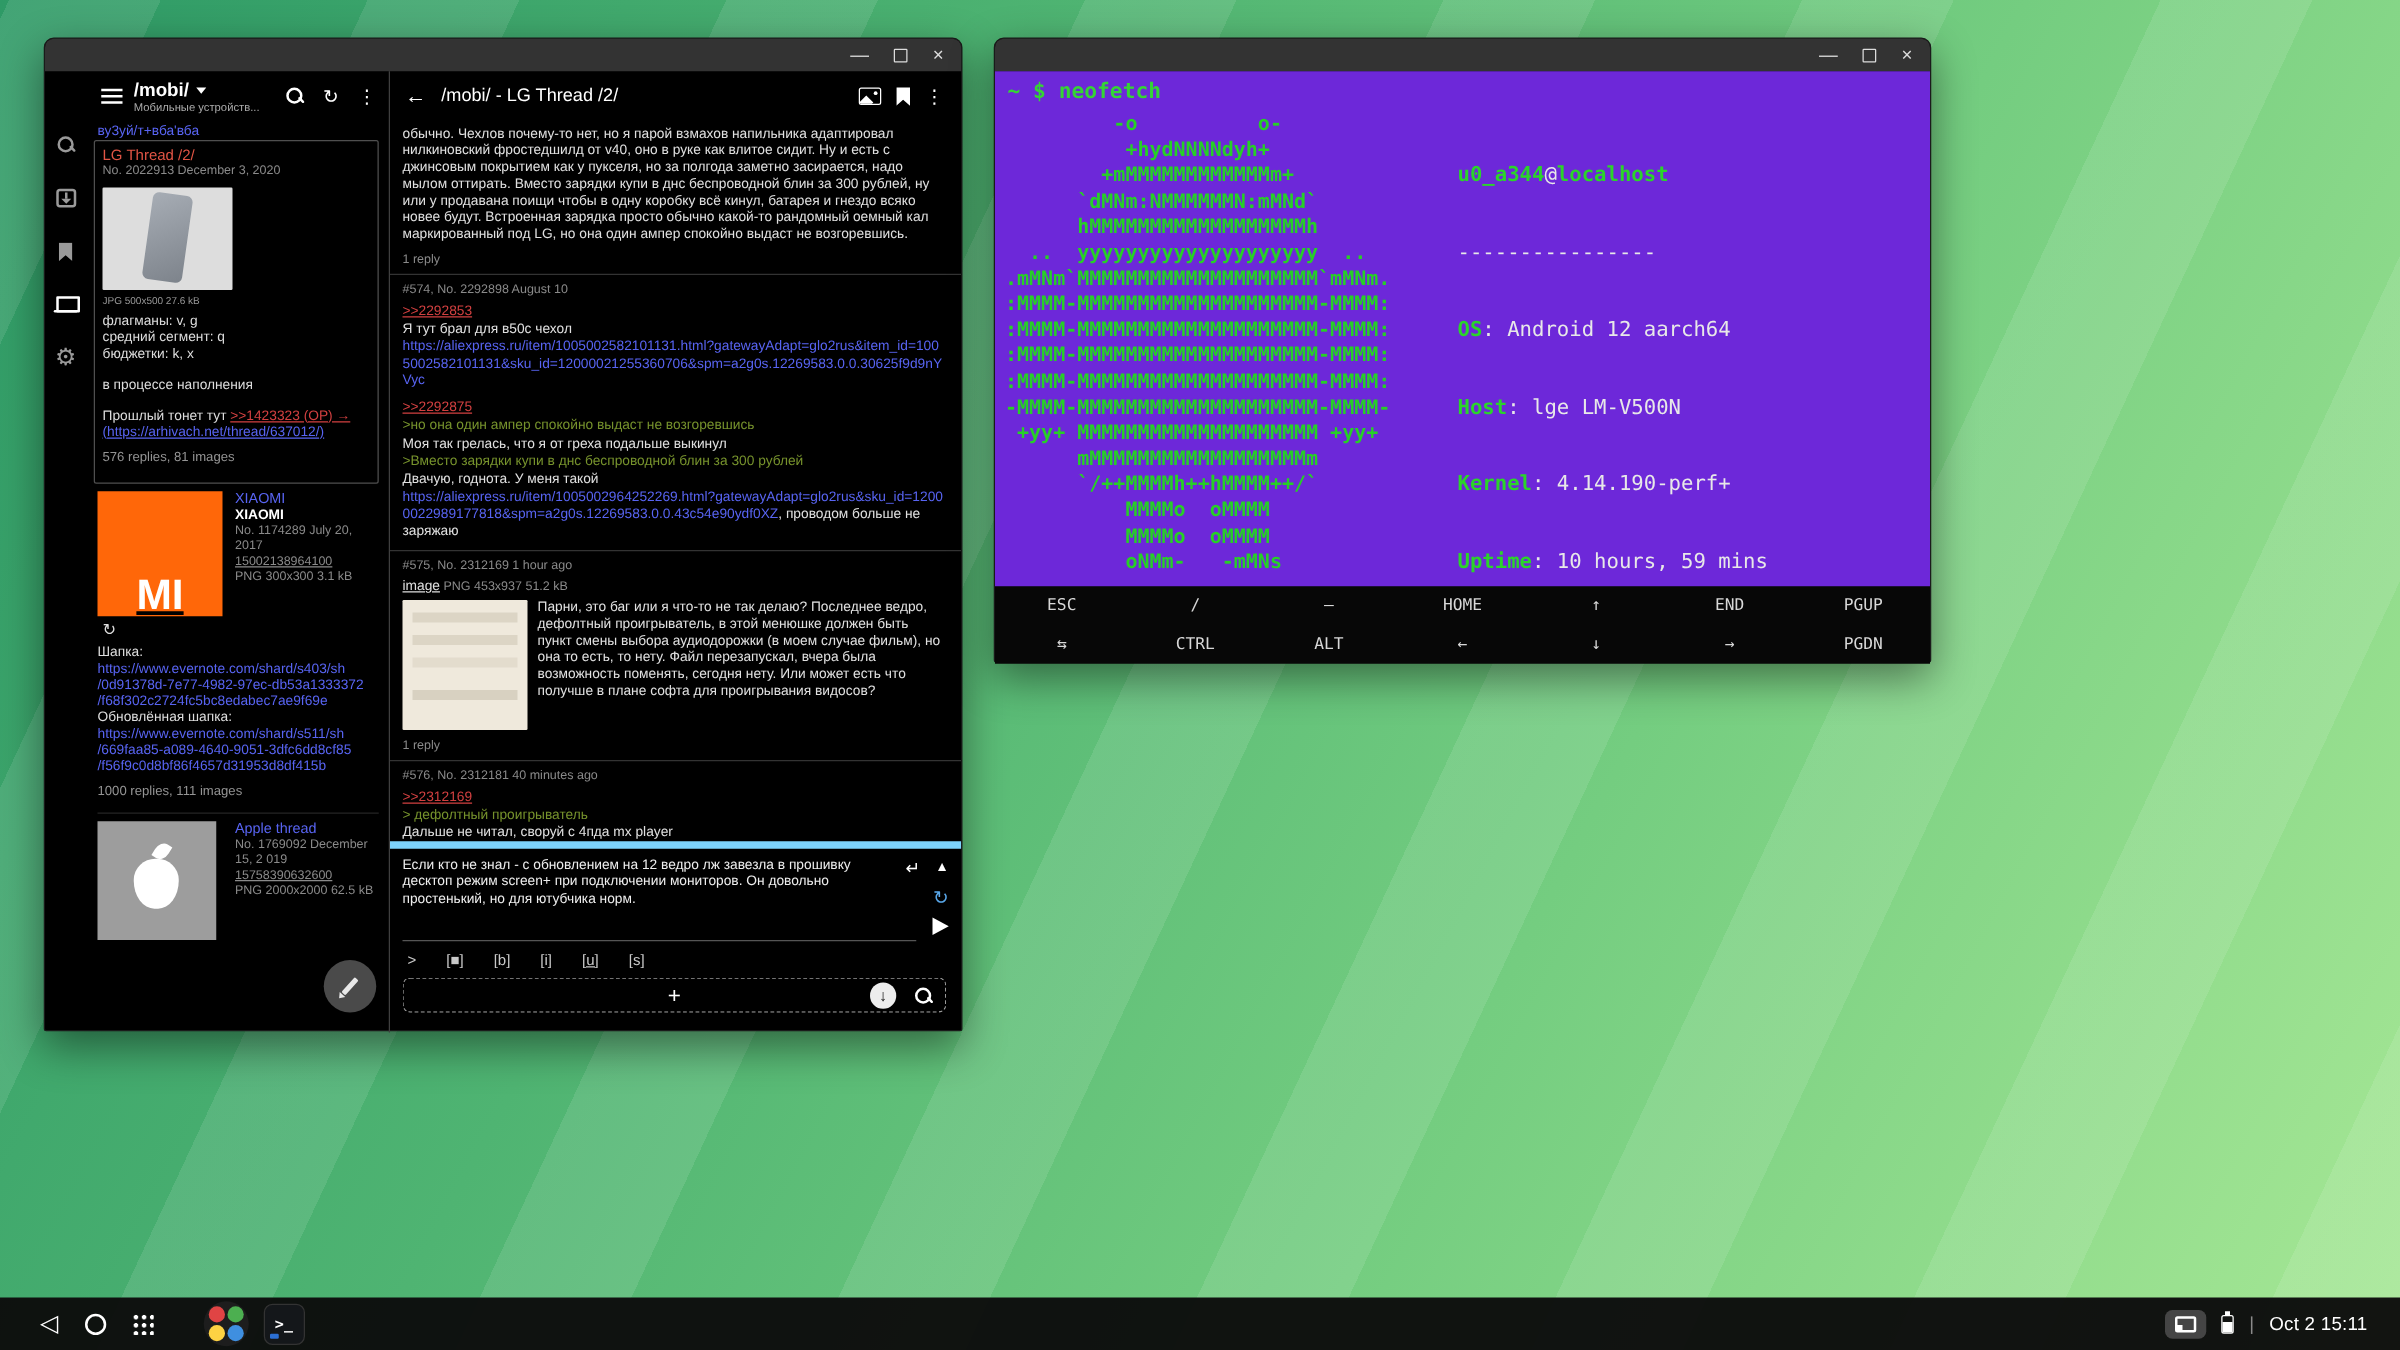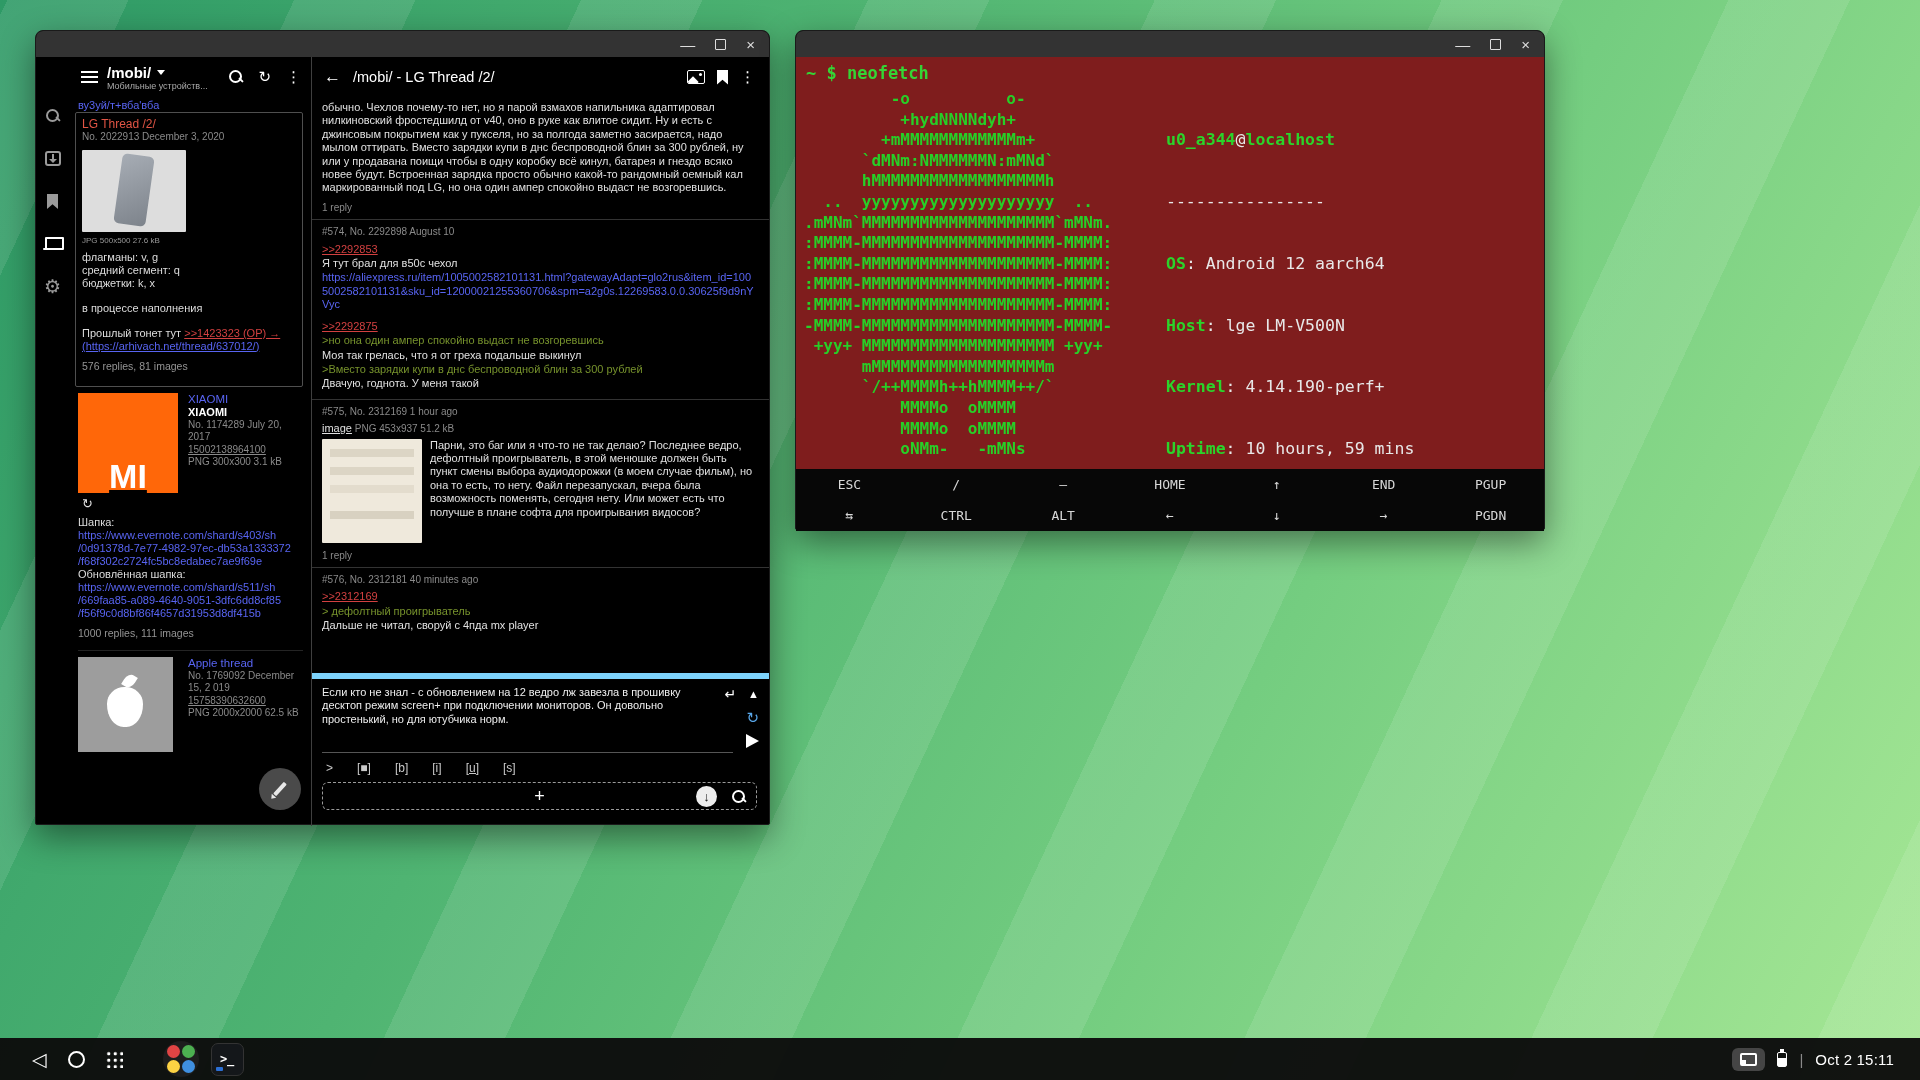--- a/index.html
+++ b/index.html
@@ -129,21 +129,21 @@
   .fmt-u { text-decoration:underline; }
   .attach-bar { border:1.5px dashed #9a9a9a; border-radius:6px; height:28px; position:relative;
     display:flex; align-items:center; justify-content:center; margin-right:2px; }
   .attach-plus { color:#fff; font-size:18px; line-height:18px; }
   .attach-icons { position:absolute; right:10px; top:3px; display:flex; gap:15px; align-items:center; }
   .cloud-btn { width:21px; height:21px; border-radius:50%; background:#ededed; color:#111;
     display:flex; align-items:center; justify-content:center; font-size:13px; font-weight:bold; }
 
   
   #term-win { left:795px; top:30px; width:750px; height:500px; }
-  .term-body { position:relative; height:412px; background:#7f1d1d; overflow:hidden;
+  .term-body { position:relative; height:412px; background:#6d28d9; overflow:hidden;
     font-family:"DejaVu Sans Mono",monospace; }
   .term-prompt { position:absolute; left:10px; top:6px; color:#35d435; font-size:17px; font-weight:bold; white-space:pre; }
   .ascii { position:absolute; left:8px; top:32px; color:#27cf27; font-size:16px; line-height:20.6px;
     font-weight:bold; white-space:pre; }
   .neo-info { position:absolute; left:370px; top:32px; font-size:16.5px; line-height:20.6px; white-space:pre; }
   .nk { color:#2bd42b; font-weight:bold; } .nv { color:#e8e8e8; }
   .term-keys { height:62px; background:#070707; display:grid;
     grid-template-rows:repeat(2,1fr); grid-template-columns:repeat(7,1fr); }
   .key { display:flex; align-items:center; justify-content:center; color:#d8d8d8; font-size:13px;
     font-family:"DejaVu Sans Mono",monospace; }
@@ -305,20 +305,21 @@
           <div>
             <div class="phead">#574, No. 2292898 August 10</div>
             <div class="pline"><span class="qlink">&gt;&gt;2292853</span></div>
             <div class="pline">Я тут брал для в50с чехол</div>
             <div class="pline blink">https://aliexpress.ru/item/1005002582101131.html?gatewayAdapt=glo2rus&amp;item_id=1005002582101131&amp;sku_id=12000021255360706&amp;spm=a2g0s.12269583.0.0.30625f9d9nYVyc</div>
             <div class="pline" style="margin-top:8px;"><span class="qlink">&gt;&gt;2292875</span></div>
             <div class="pline green">&gt;но она один ампер спокойно выдаст не возгоревшись</div>
             <div class="pline">Моя так грелась, что я от греха подальше выкинул</div>
             <div class="pline green">&gt;Вместо зарядки купи в днс беспроводной блин за 300 рублей</div>
             <div class="pline">Двачую, годнота. У меня такой</div>
+            <div class="pline"><span class="blink">https://aliexpress.ru/item/1005002964252269.html?gatewayAdapt=glo2rus&amp;sku_id=12000022989177818&amp;spm=a2g0s.12269583.0.0.43c54e90ydf0XZ</span><span>, проводом больше не заряжаю</span></div>
           </div>
           <div class="pdiv" style="margin-top:8px;"></div>
 
           <div>
             <div class="phead">#575, No. 2312169 1 hour ago</div>
             <div class="pline"><span class="u">image</span><span class="bmeta"> PNG 453x937 51.2 kB</span></div>
             <div class="p-img-row">
               <div class="p-thumb"></div>
               <div class="p-text">Парни, это баг или я что-то не так делаю? Последнее ведро, дефолтный проигрыватель, в этой менюшке должен быть пункт смены выбора аудиодорожки (в моем случае фильм), но она то есть, то нету. Файл перезапускал, вчера была возможность поменять, сегодня нету. Или может есть что получше в плане софта для проигрывания видосов?</div>
             </div>

